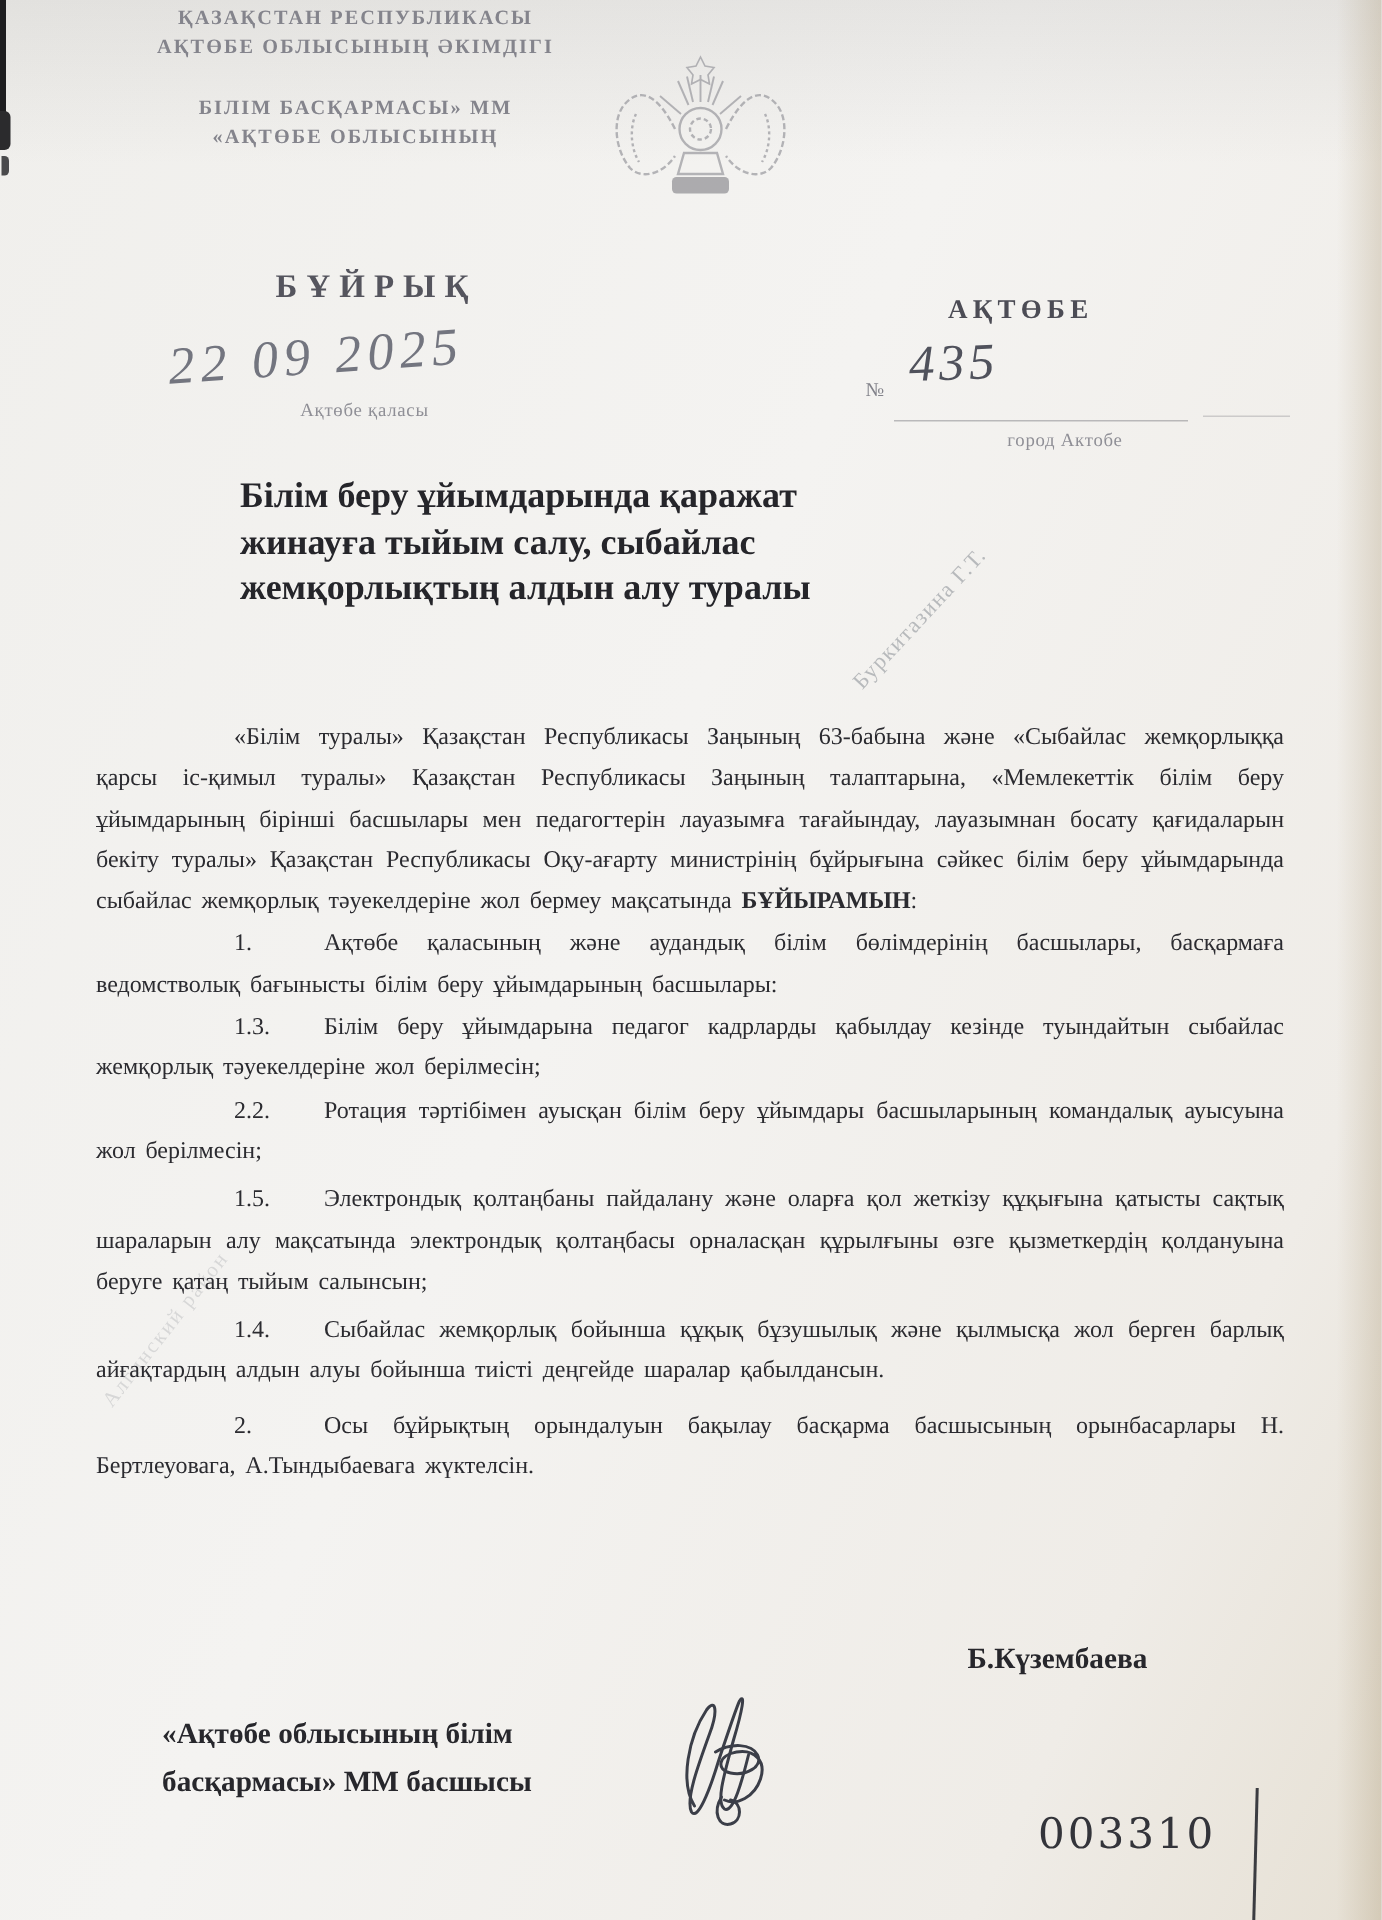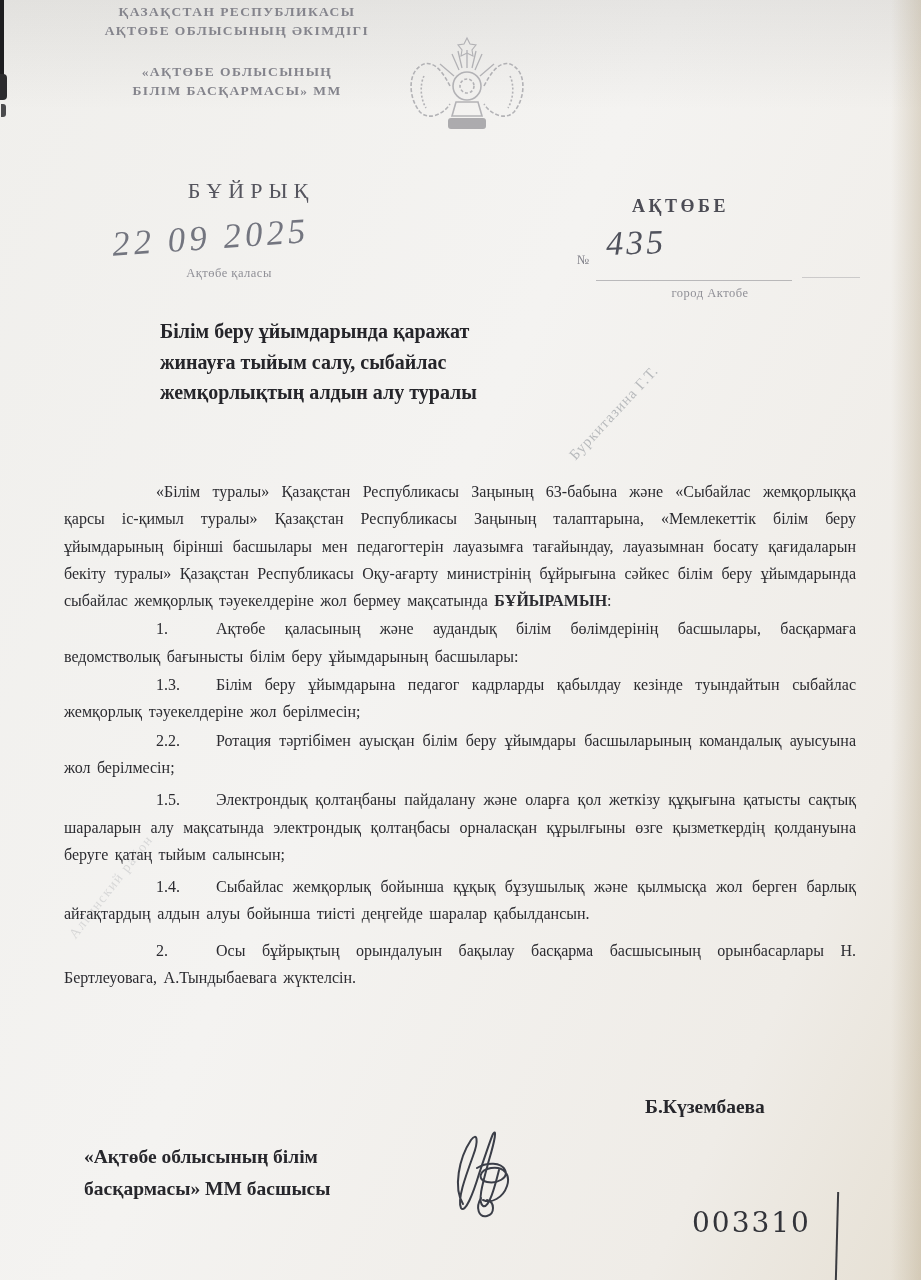--- a/index.html
+++ b/index.html
@@ -19,59 +19,59 @@
   .hdr{position:absolute;text-align:center;font-weight:bold;color:#84848c;
     font-size:13.5px;line-height:19px;letter-spacing:1.4px;}
   .hdr-left{left:74px;top:2px;width:326px;}
   .hdr-right{left:562px;top:42px;width:346px;}
   .hdr .gap{display:block;height:22px;}
   .hdr span{display:block;}
 
   .emblem{position:absolute;left:398px;top:24px;width:138px;height:122px;opacity:.8;}
 
   .buyryk{position:absolute;left:146px;top:178px;width:210px;text-align:center;
-    font-weight:normal;font-size:22px;letter-spacing:6px;color:#55555e;}
+    font-weight:bold;font-size:22px;letter-spacing:6px;color:#55555e;}
   .prikaz{position:absolute;left:632px;top:196px;font-weight:bold;font-size:18px;
     letter-spacing:3.5px;color:#4c4c55;}
 
   .hand{font-style:italic;color:#696b76;}
   .date-hand{position:absolute;left:112px;top:218px;font-size:35px;letter-spacing:4px;
     transform:rotate(-4deg);color:#73757f;}
-  .place-kk{position:absolute;left:144px;top:266px;width:170px;text-align:center;
+  .place-kk{position:absolute;left:158px;top:266px;width:170px;text-align:center;
     font-size:12.5px;color:#8f8f96;letter-spacing:.5px;}
   .num-sign{position:absolute;left:577px;top:252px;font-size:13px;color:#82828a;}
   .num-hand{position:absolute;left:606px;top:224px;font-size:34px;letter-spacing:3px;
     transform:rotate(-2deg);color:#50525c;}
   .num-line{position:absolute;left:596px;top:280px;width:196px;height:1px;background:rgba(115,115,122,.45);}
   .num-line2{position:absolute;left:802px;top:277px;width:58px;height:1px;background:rgba(115,115,122,.3);}
   .place-ru{position:absolute;left:640px;top:286px;width:140px;text-align:center;
     font-size:12.5px;color:#8f8f96;letter-spacing:.5px;}
 
   .subject{position:absolute;left:160px;top:316px;width:480px;font-weight:bold;
-    font-size:20px;line-height:30.5px;color:#25252a;}
+    font-size:24px;line-height:30.5px;color:#25252a;}
   .subject span{display:block;}
 
   .body{position:absolute;left:64px;top:438px;width:792px;font-size:16px;
     line-height:27.3px;text-align:justify;word-spacing:2.5px;color:#2b2b30;margin-top:40px;}
   .body p{margin:0;text-indent:92px;}
   .body p.item{margin-top:1px;}
   .body p.g1{margin-top:5px;}
   .body p.g2{margin-top:9px;}
   .num{display:inline-block;min-width:60px;text-indent:0;}
   .bold{font-weight:bold;}
 
   .wm{position:absolute;transform-origin:0 0;white-space:nowrap;pointer-events:none;}
   .wm1{left:566px;top:452px;transform:rotate(-47deg);font-size:15px;
     color:rgba(88,94,106,.38);letter-spacing:1px;}
   .wm2{left:66px;top:932px;transform:rotate(-52deg);font-size:14px;
     color:rgba(88,94,106,.18);letter-spacing:1.5px;}
 
   .sig-left{position:absolute;left:84px;top:1141px;font-weight:bold;font-size:19.5px;
     line-height:32px;color:#27272c;}
-  .sig-left span{display:block;}
+  .sig-left span{display:block;margin-left:24px;}
   .sig-svg{position:absolute;left:425px;top:1124px;width:100px;height:100px;}
   .sig-name{position:absolute;left:645px;top:1096px;font-weight:bold;font-size:19.5px;color:#27272c;}
   .form-number{position:absolute;left:692px;top:1206px;font-family:"DejaVu Serif",serif;
     font-size:28px;letter-spacing:2px;color:#33343a;}
   .pen-line{position:absolute;left:836px;top:1192px;width:2px;height:88px;background:#3b3c41;transform:rotate(1.5deg);}
 </style>
 </head>
 <body>
 
 <div class="page">
@@ -79,22 +79,22 @@
   <div class="shade-top"></div>
   <div class="shade-right"></div>
   <div class="edge-bar"></div>
   <div class="edge-mark1"></div>
   <div class="edge-mark2"></div>
 
   <div class="hdr hdr-left">
     <span>ҚАЗАҚСТАН РЕСПУБЛИКАСЫ</span>
     <span>АҚТӨБЕ ОБЛЫСЫНЫҢ ӘКІМДІГІ</span>
     <span class="gap"></span>
+    <span>БІЛІМ БАСҚАРМАСЫ» ММ</span>
     <span>«АҚТӨБЕ ОБЛЫСЫНЫҢ</span>
-    <span>БІЛІМ БАСҚАРМАСЫ» ММ</span>
   </div>
 
   <svg class="emblem" viewBox="0 0 138 122">
     <g fill="none" stroke="#96969c" stroke-width="1.6" opacity="0.85">
       <circle cx="69" cy="62" r="14"></circle>
       <circle cx="69" cy="62" r="7" stroke-dasharray="3 2"></circle>
       <g stroke-width="1.3">
         <line x1="69" y1="44" x2="69" y2="26"></line>
         <line x1="61" y1="46" x2="54" y2="30"></line>
         <line x1="77" y1="46" x2="84" y2="30"></line>

